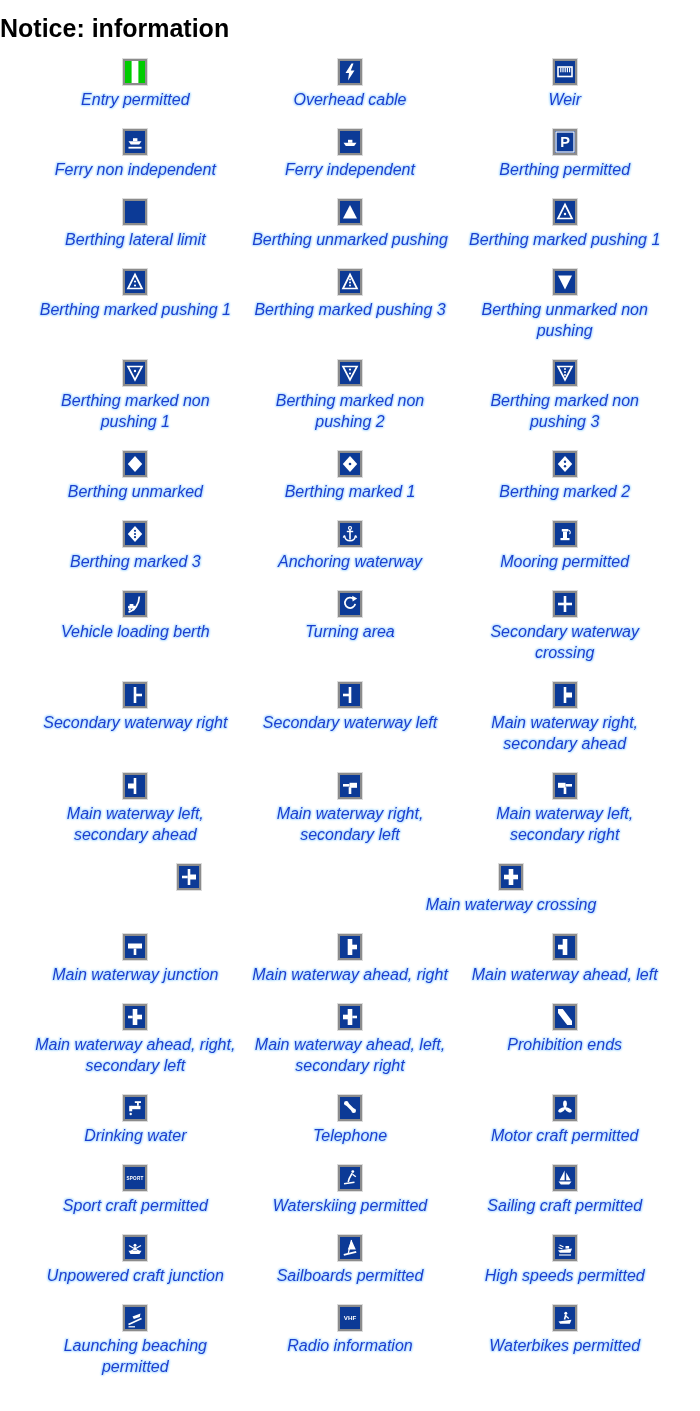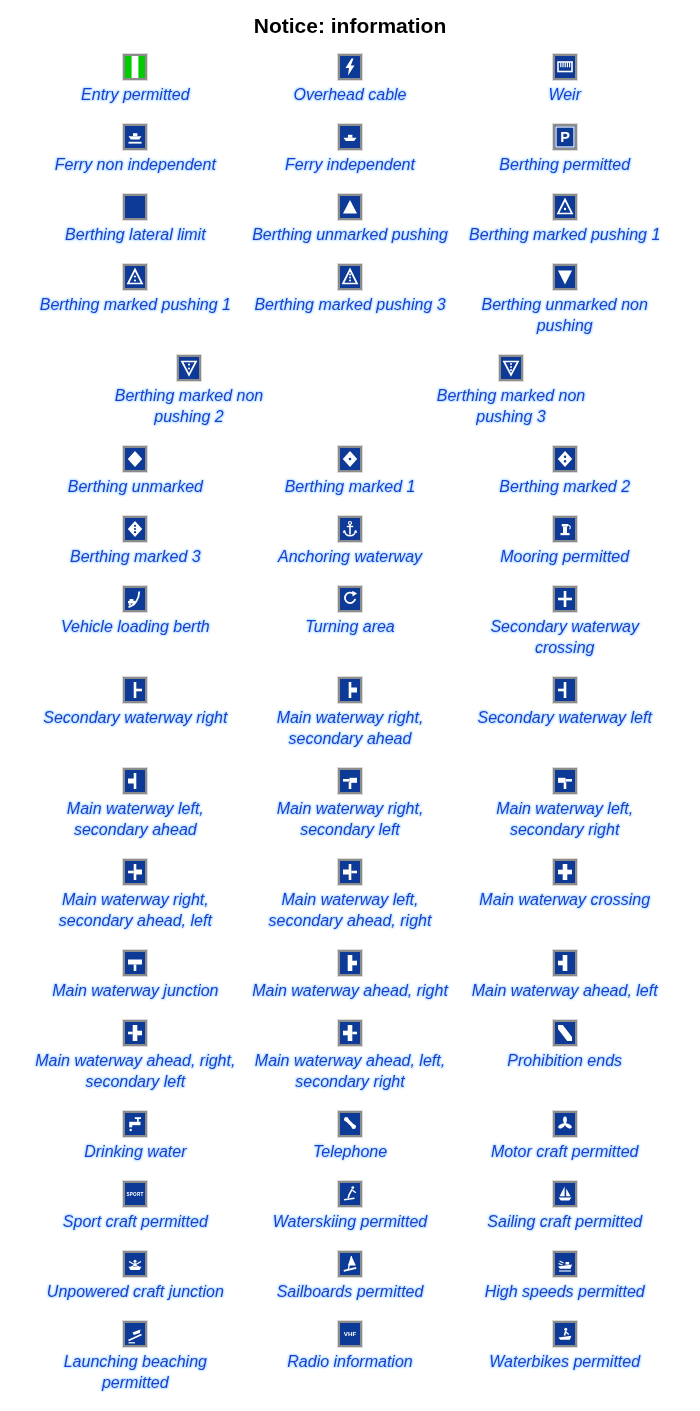--- a/index.html
+++ b/index.html
@@ -2,22 +2,22 @@
 <html><head>
 <meta charset="utf-8">
 <style>
   html,body{margin:0;padding:0;background:#ffffff;}
   body{
     width:700px;height:1411px;overflow:hidden;
     font-family:"Liberation Sans",sans-serif;
   }
   .page-title{
     margin:14px 0 16px 0;
-    text-align:center;
-    font-size:21px;font-weight:bold;color:#000000;
+    text-align:left;
+    font-size:25px;font-weight:bold;color:#000000;
   }
   .row{
     display:flex;justify-content:center;
     padding:0 28px;margin-bottom:19px;
   }
   .cell{
     flex:1 1 0;min-width:0;
     display:flex;flex-direction:column;align-items:center;
   }
   .sign{
@@ -170,20 +170,30 @@
         </span>
         <div class="label">Berthing unmarked non pushing</div>
       </div>
     </div>
     <div class="row">
       <div class="cell">
         <span class="sign">
           <svg viewBox="0 0 20 22" width="20" height="22">
             <rect width="20" height="22" fill="#0c3a96"></rect>
             <polygon points="3,4.5 17,4.5 10,18" fill="none" stroke="#ffffff" stroke-width="1.7"></polygon>
+            <circle cx="10" cy="9" r="1.2" fill="#ffffff"></circle>
+          </svg>
+        </span>
+        <div class="label">Berthing marked non pushing 1</div>
+      </div>
+      <div class="cell">
+        <span class="sign">
+          <svg viewBox="0 0 20 22" width="20" height="22">
+            <rect width="20" height="22" fill="#0c3a96"></rect>
+            <polygon points="3,4.5 17,4.5 10,18" fill="none" stroke="#ffffff" stroke-width="1.7"></polygon>
             <circle cx="10" cy="7.5" r="1.1" fill="#ffffff"></circle>
             <circle cx="10" cy="11.5" r="1.1" fill="#ffffff"></circle>
           </svg>
         </span>
         <div class="label">Berthing marked non pushing 2</div>
       </div>
       <div class="cell">
         <span class="sign">
           <svg viewBox="0 0 20 22" width="20" height="22">
             <rect width="20" height="22" fill="#0c3a96"></rect>
@@ -311,34 +321,34 @@
             <rect x="10.5" y="9.7" width="6.5" height="2.6" fill="#ffffff"></rect>
           </svg>
         </span>
         <div class="label">Secondary waterway right</div>
       </div>
       <div class="cell">
         <span class="sign">
           <svg viewBox="0 0 20 22" width="20" height="22">
             <rect width="20" height="22" fill="#0c3a96"></rect>
             <rect x="8.7" y="3" width="2.6" height="16" fill="#ffffff"></rect>
+            <rect x="3" y="9.7" width="6.5" height="2.6" fill="#ffffff"></rect>
+          </svg>
+        </span>
+        <div class="label">Secondary waterway left</div>
+      </div>
+      <div class="cell">
+        <span class="sign">
+          <svg viewBox="0 0 20 22" width="20" height="22">
+            <rect width="20" height="22" fill="#0c3a96"></rect>
+            <rect x="8.7" y="3" width="2.6" height="16" fill="#ffffff"></rect>
             <rect x="10.5" y="8.5" width="6.5" height="5" fill="#ffffff"></rect>
           </svg>
         </span>
         <div class="label">Main waterway right, secondary ahead</div>
-      </div>
-      <div class="cell">
-        <span class="sign">
-          <svg viewBox="0 0 20 22" width="20" height="22">
-            <rect width="20" height="22" fill="#0c3a96"></rect>
-            <rect x="8.7" y="3" width="2.6" height="16" fill="#ffffff"></rect>
-            <rect x="3" y="9.7" width="6.5" height="2.6" fill="#ffffff"></rect>
-          </svg>
-        </span>
-        <div class="label">Secondary waterway left</div>
       </div>
     </div>
     <div class="row">
       <div class="cell">
         <span class="sign">
           <svg viewBox="0 0 20 22" width="20" height="22">
             <rect width="20" height="22" fill="#0c3a96"></rect>
             <rect x="8.7" y="3" width="2.6" height="16" fill="#ffffff"></rect>
             <rect x="3" y="8.5" width="6.5" height="5" fill="#ffffff"></rect>
           </svg>
@@ -371,32 +381,20 @@
     <div class="row">
       <div class="cell">
         <span class="sign">
           <svg viewBox="0 0 20 22" width="20" height="22">
             <rect width="20" height="22" fill="#0c3a96"></rect>
             <rect x="8.7" y="3" width="2.6" height="16" fill="#ffffff"></rect>
             <rect x="3" y="9.7" width="5.7" height="2.6" fill="#ffffff"></rect>
             <rect x="10.5" y="8.5" width="6.5" height="5" fill="#ffffff"></rect>
           </svg>
         </span>
-        <div class="label">Main waterway right, secondary ahead, left</div>
-      </div>
-      <div class="cell">
-        <span class="sign">
-          <svg viewBox="0 0 20 22" width="20" height="22">
-            <rect width="20" height="22" fill="#0c3a96"></rect>
-            <rect x="8.7" y="3" width="2.6" height="16" fill="#ffffff"></rect>
-            <rect x="11.3" y="9.7" width="5.7" height="2.6" fill="#ffffff"></rect>
-            <rect x="3" y="8.5" width="6.5" height="5" fill="#ffffff"></rect>
-          </svg>
-        </span>
-        <div class="label">Main waterway left, secondary ahead, right</div>
       </div>
       <div class="cell">
         <span class="sign">
           <svg viewBox="0 0 20 22" width="20" height="22">
             <rect width="20" height="22" fill="#0c3a96"></rect>
             <rect x="7.7" y="3" width="4.6" height="16" fill="#ffffff"></rect>
             <rect x="3" y="8.7" width="14" height="4.6" fill="#ffffff"></rect>
           </svg>
         </span>
         <div class="label">Main waterway crossing</div>

